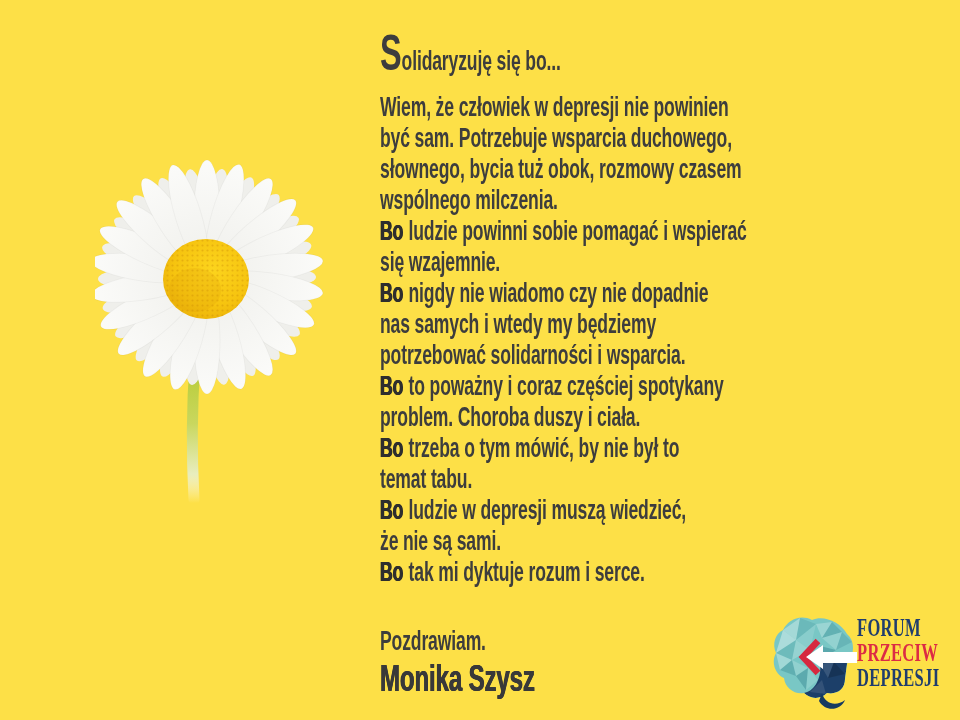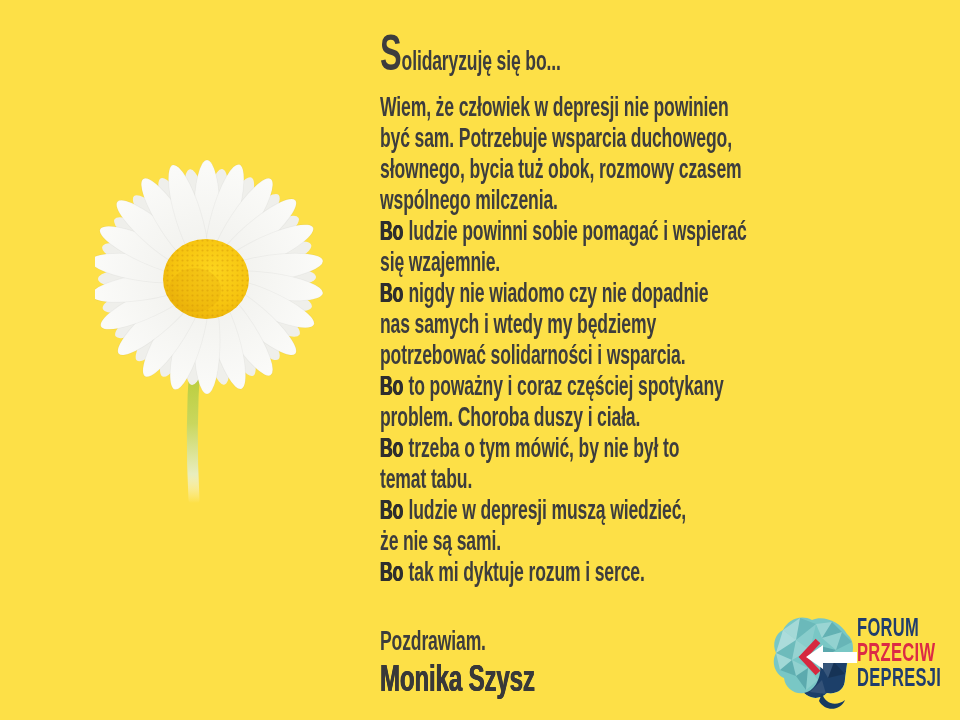--- a/index.html
+++ b/index.html
@@ -25,21 +25,21 @@
     color:#2e2e2e;
     text-shadow:0.6px 0 currentColor,-0.6px 0 currentColor;
     margin-right:1px;
   }
   .closing{font-size:27px;line-height:31px;margin-top:38px;white-space:nowrap;}
   .signature{
     font-size:37px;line-height:40px;margin-top:2px;color:#393939;
     white-space:nowrap;text-shadow:0.5px 0 currentColor,-0.5px 0 currentColor;
   }
   
-  .logo{position:absolute;left:770px;top:606px;width:190px;height:112px;}
+  .logo{position:absolute;left:770px;top:606px;width:190px;height:112px;font-family:Liberation Serif, serif;}
   .brain-svg{position:absolute;left:0;top:0;}
   .logo-text{
     position:absolute;left:87px;top:9px;
     font-weight:700;font-size:25px;line-height:25px;
     transform:scaleX(0.66);transform-origin:0 0;
     white-space:nowrap;letter-spacing:0.5px;
   }
   .logo-word{height:25px;}
 </style>
 </head>

